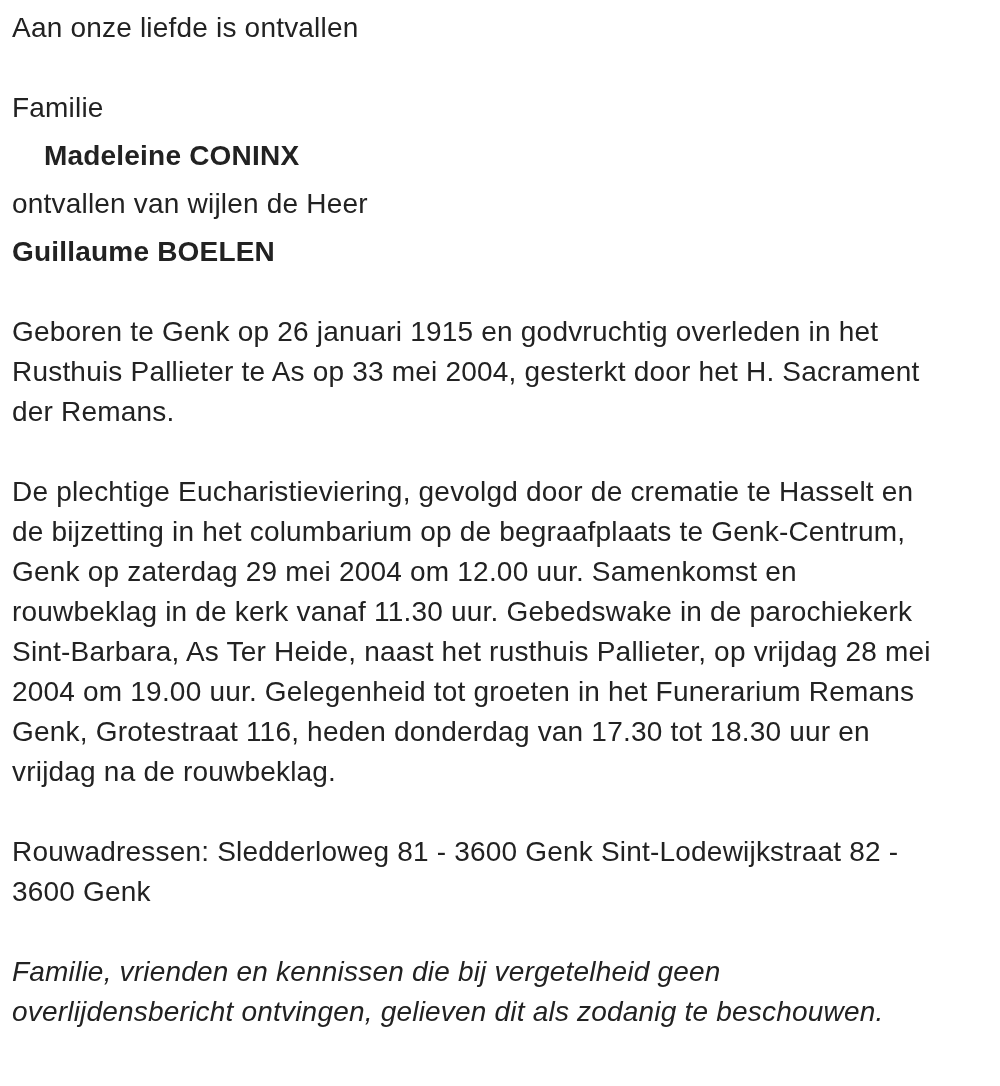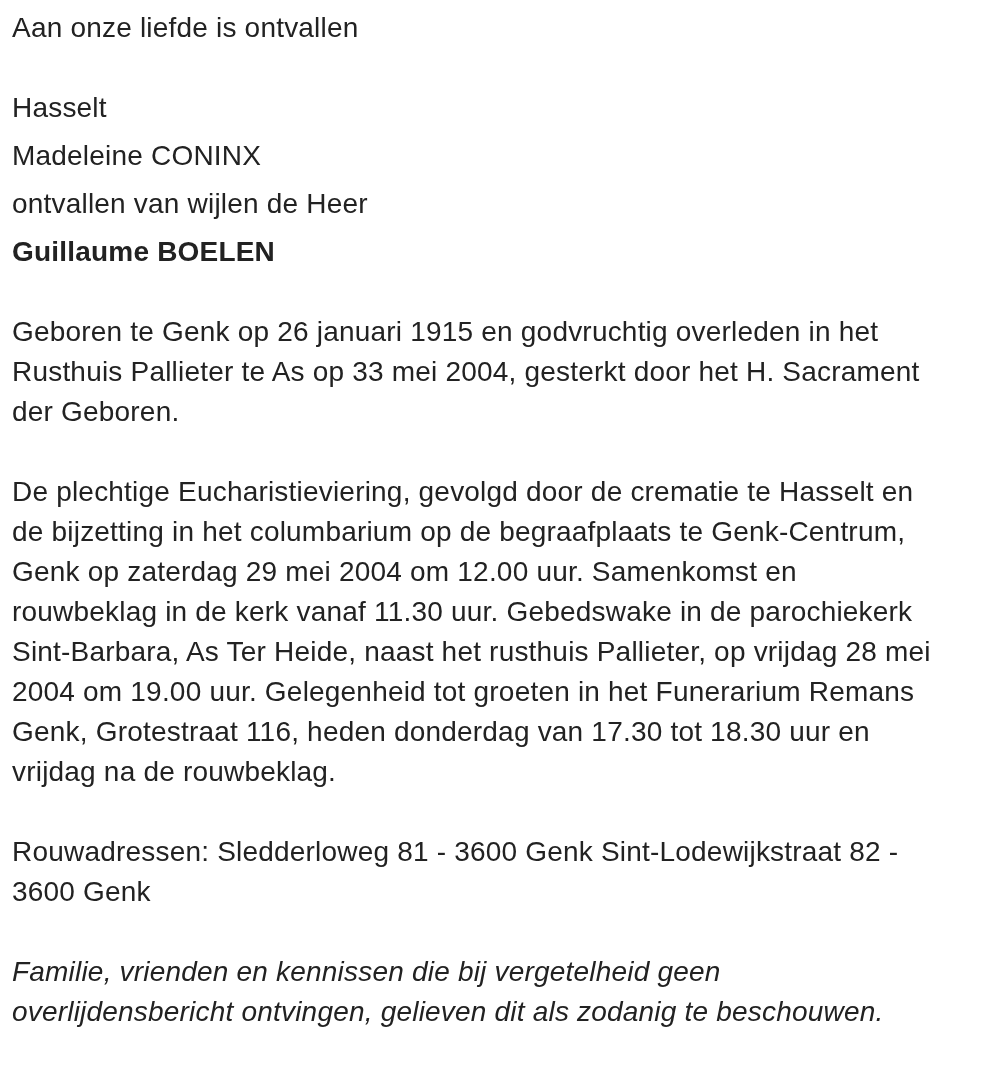--- a/index.html
+++ b/index.html
@@ -32,43 +32,44 @@
     letter-spacing: 0.2px;
   }
   .name-block .line {
     margin-bottom: 8px;
   }
   .name-block .line:last-child {
     margin-bottom: 8px;
     font-weight: bold;
   }
   .deceased-name {
-    font-weight: normal;
+    font-weight: bold;
+    margin-left: 32px;
   }
 </style>
 </head>
 <body>
 
 <div class="doc">
 
   <div class="block">
     <p class="line">Aan onze liefde is ontvallen</p>
   </div>
 
   <div class="block name-block">
-    <p class="line">Hasselt</p>
+    <p class="line">Familie</p>
     <p class="line deceased-name">Madeleine CONINX</p>
     <p class="line">ontvallen van wijlen de Heer</p>
     <p class="line">Guillaume BOELEN</p>
   </div>
 
   <div class="block">
     <p class="line">Geboren te Genk op 26 januari 1915 en godvruchtig overleden in het</p>
     <p class="line">Rusthuis Pallieter te As op 33 mei 2004, gesterkt door het H. Sacrament</p>
-    <p class="line">der Geboren.</p>
+    <p class="line">der Remans.</p>
   </div>
 
   <div class="block">
     <p class="line">De plechtige Eucharistieviering, gevolgd door de crematie te Hasselt en</p>
     <p class="line">de bijzetting in het columbarium op de begraafplaats te Genk-Centrum,</p>
     <p class="line">Genk op zaterdag 29 mei 2004 om 12.00 uur. Samenkomst en</p>
     <p class="line">rouwbeklag in de kerk vanaf 11.30 uur. Gebedswake in de parochiekerk</p>
     <p class="line">Sint-Barbara, As Ter Heide, naast het rusthuis Pallieter, op vrijdag 28 mei</p>
     <p class="line">2004 om 19.00 uur. Gelegenheid tot groeten in het Funerarium Remans</p>
     <p class="line">Genk, Grotestraat 116, heden donderdag van 17.30 tot 18.30 uur en</p>

